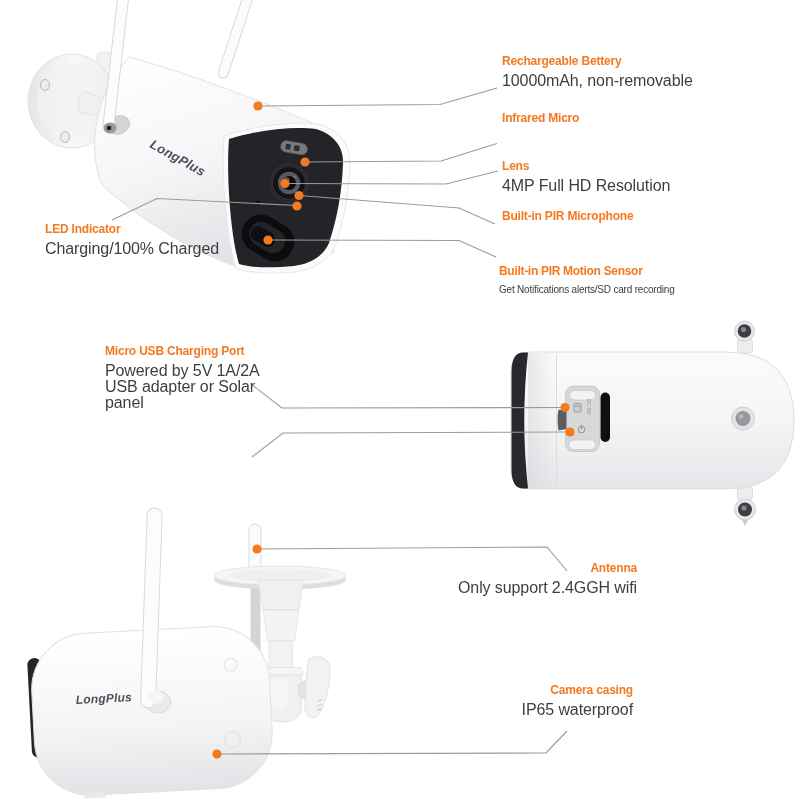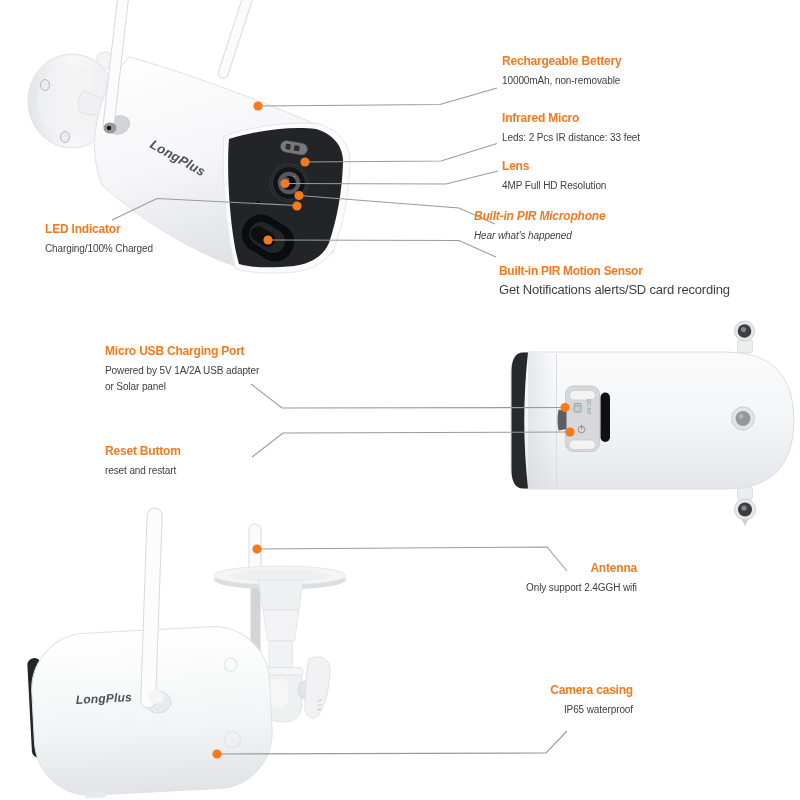--- a/index.html
+++ b/index.html
@@ -7,25 +7,25 @@
     position:relative;width:800px;height:800px;background:#ffffff;overflow:hidden;
     font-family:"Liberation Sans",sans-serif;
   }
   .stage svg{position:absolute;left:0;top:0;}
   .callout{position:absolute;}
   .callout .co-title{
     color:#F5791F;font-weight:bold;font-size:12px;line-height:18px;letter-spacing:-0.2px;
     white-space:nowrap;
   }
   .callout .co-sub{
-    color:#3E3E3E;font-size:10px;line-height:16px;margin-top:3px;letter-spacing:-0.1px;
+    color:#3E3E3E;font-size:16px;line-height:16px;margin-top:3px;letter-spacing:-0.1px;
   }
   .callout.ta-r{text-align:right;margin-left:44px;}
   .callout .co-title.t-sm{font-size:12px;letter-spacing:-0.3px;}
-  .callout .co-sub.s-sm{font-size:13px;letter-spacing:-0.2px;margin-top:2px;white-space:nowrap;}
+  .callout .co-sub.s-sm{font-size:10px;letter-spacing:-0.2px;margin-top:2px;white-space:nowrap;}
   .callout .co-sub.nw{white-space:nowrap;}
   .logo-top{
     font-family:"Liberation Sans",sans-serif;font-style:italic;font-weight:bold;
     font-size:13px;fill:#4b5159;letter-spacing:0.2px;
   }
   .logo-bottom{
     font-family:"Liberation Sans",sans-serif;font-style:italic;font-weight:bold;
     font-size:12px;fill:#4d525a;letter-spacing:0.2px;
   }
   .dc-label{
@@ -246,52 +246,46 @@
   </g>
 </svg>
 
   <div class="callout" style="left:502px;top:52px;">
     <div class="co-title">Rechargeable Bettery</div>
     <div class="co-sub nw">10000mAh, non-removable</div>
   </div>
 
   <div class="callout" style="left:502px;top:109px;">
     <div class="co-title">Infrared Micro</div>
-    <div class="co-sub nw">Leds: 2 Pcs IR distance: 33 feet</div>
   </div>
 
   <div class="callout" style="left:502px;top:157px;">
     <div class="co-title">Lens</div>
     <div class="co-sub nw">4MP Full HD Resolution</div>
   </div>
 
-  <div class="callout" style="left:474px;top:207px;font-style:italic;">
+  <div class="callout" style="left:502px;top:207px;">
     <div class="co-title">Built-in PIR Microphone</div>
-    <div class="co-sub nw">Hear what's happened</div>
   </div>
 
   <div class="callout" style="left:499px;top:262px;">
     <div class="co-title t-sm">Built-in PIR Motion Sensor</div>
     <div class="co-sub s-sm">Get Notifications alerts/SD card recording</div>
   </div>
 
   <div class="callout" style="left:45px;top:220px;">
     <div class="co-title">LED Indicator</div>
     <div class="co-sub nw">Charging/100% Charged</div>
   </div>
 
   <div class="callout" style="left:105px;top:342px;width:160px;">
     <div class="co-title">Micro USB Charging Port</div>
     <div class="co-sub">Powered by 5V 1A/2A USB adapter or Solar panel</div>
   </div>
 
-  <div class="callout" style="left:105px;top:442px;">
-    <div class="co-title">Reset Buttom</div>
-    <div class="co-sub nw">reset and restart</div>
-  </div>
 
   <div class="callout ta-r" style="right:163px;top:559px;">
     <div class="co-title">Antenna</div>
     <div class="co-sub nw">Only support 2.4GGH wifi</div>
   </div>
 
   <div class="callout ta-r" style="right:167px;top:681px;">
     <div class="co-title">Camera casing</div>
     <div class="co-sub nw">IP65 waterproof</div>
   </div>

